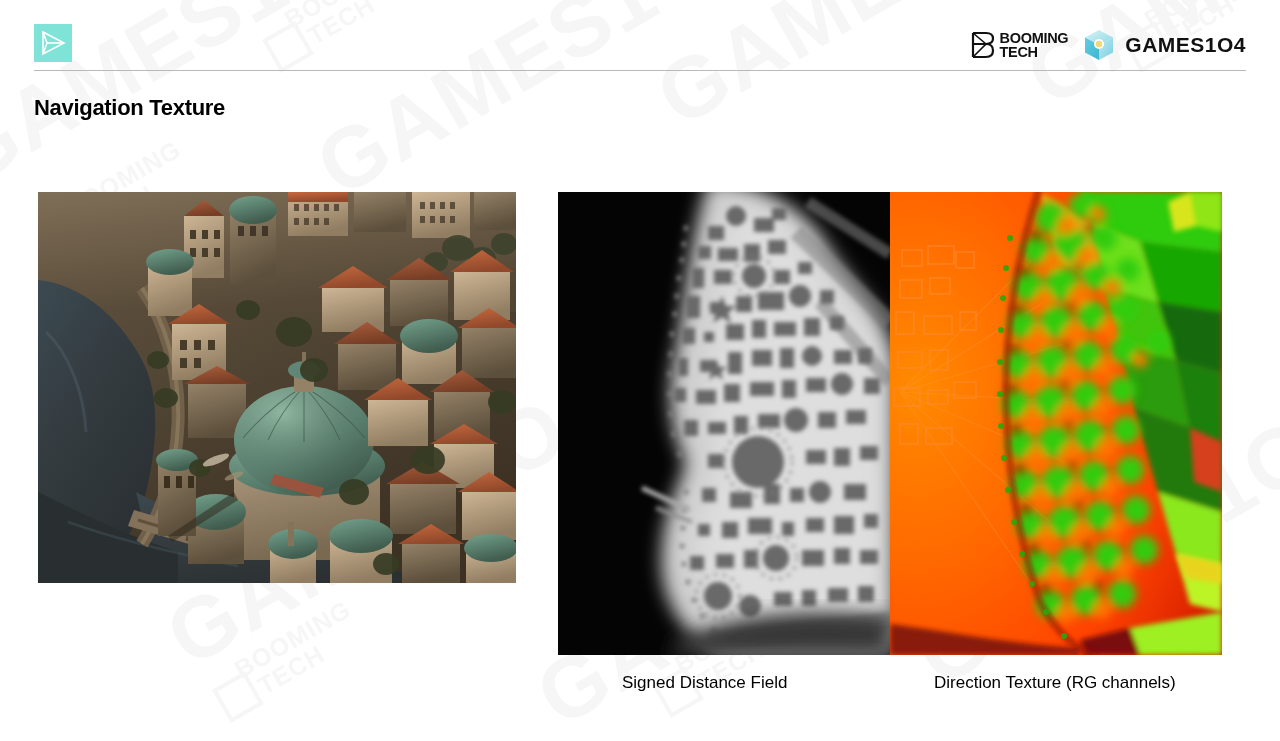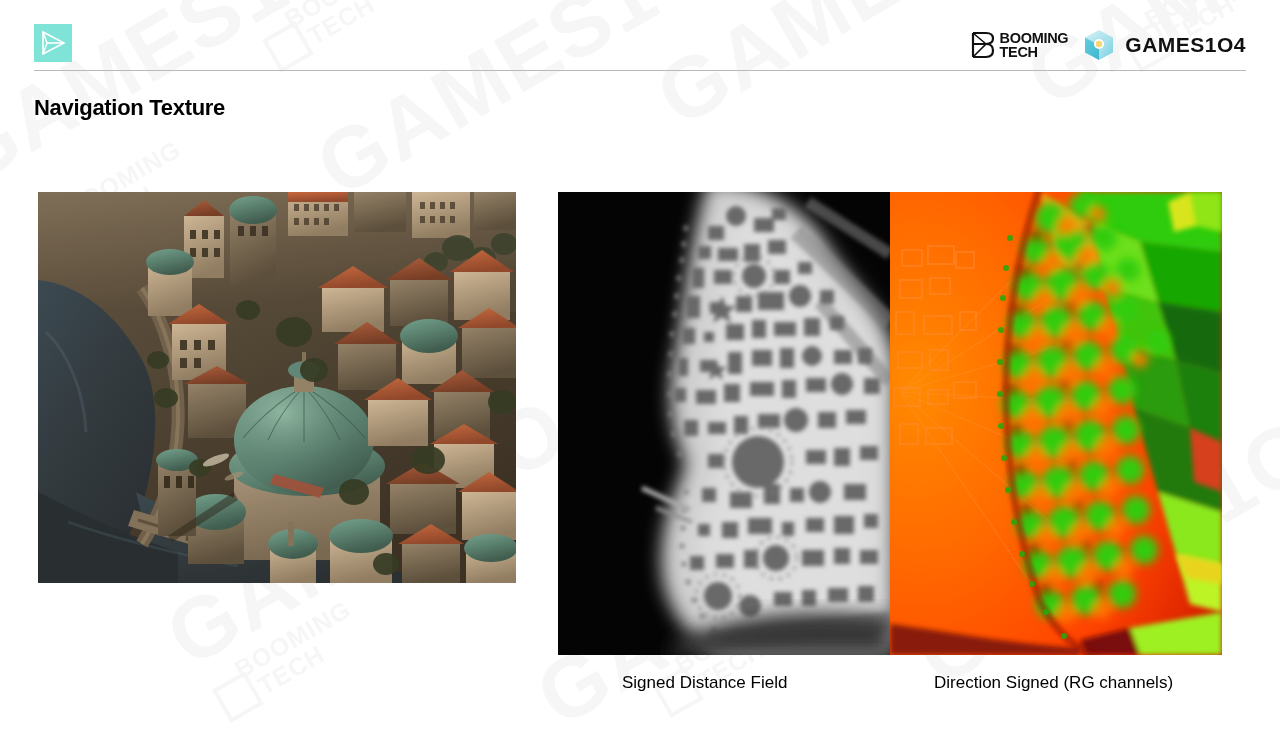--- a/index.html
+++ b/index.html
@@ -910,13 +910,13 @@
         <circle cx="156" cy="420" r="3"></circle>
           <circle cx="174" cy="444" r="3"></circle>
       </g>
 
       <path d="M0 432 C 60 440, 120 452, 190 456 L190 463 L0 463 Z" fill="#7c1207" opacity="0.9" filter="url(#dirBlurS)"></path>
     </g>
   </svg>
 </div>
 
 <div class="caption" id="caption-sdf">Signed Distance Field</div>
-<div class="caption" id="caption-dir">Direction Signed (RG channels)</div>
+<div class="caption" id="caption-dir">Direction Texture (RG channels)</div>
 
 </body></html>

